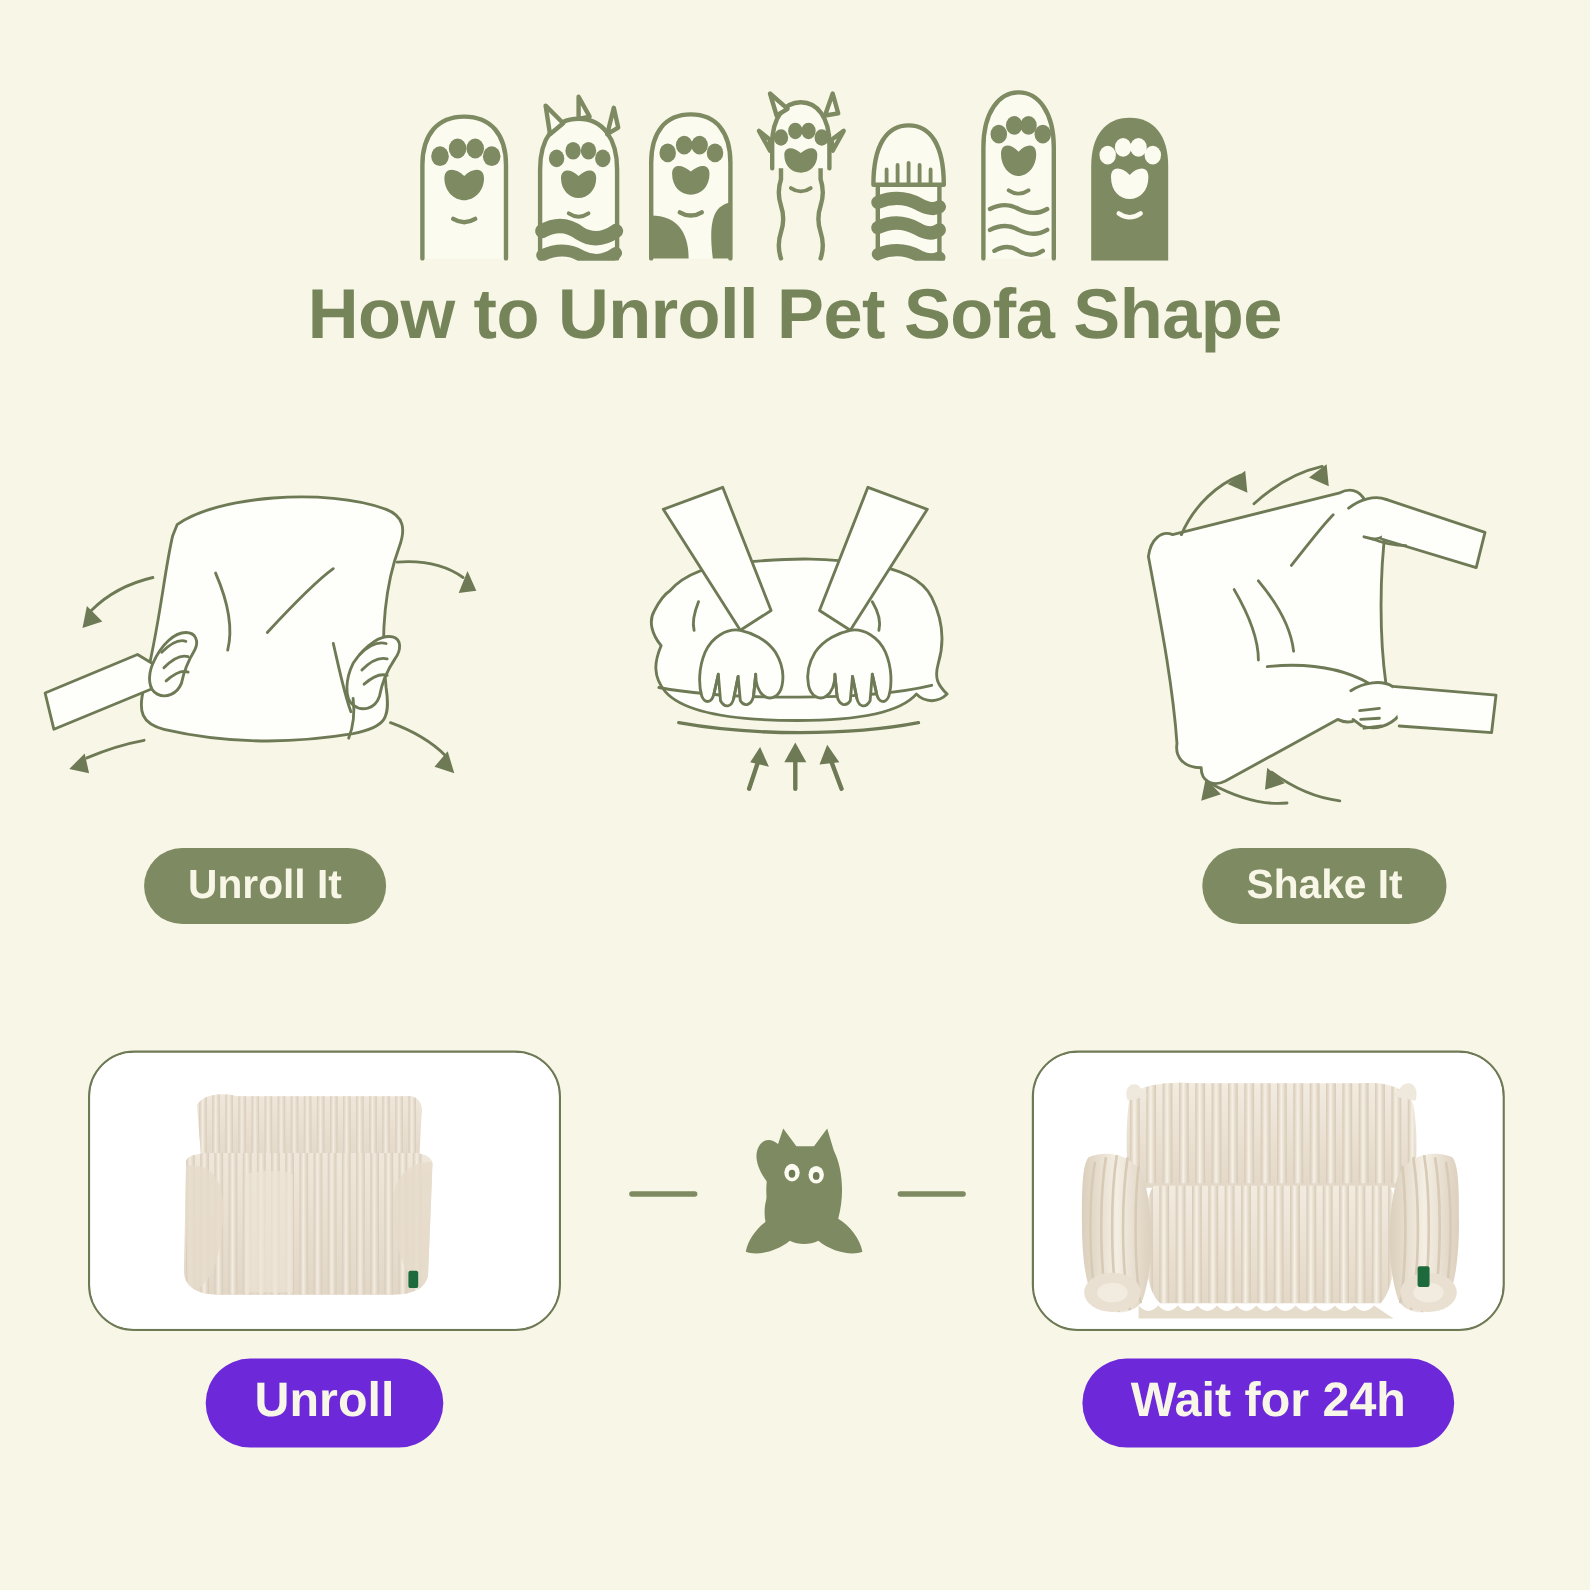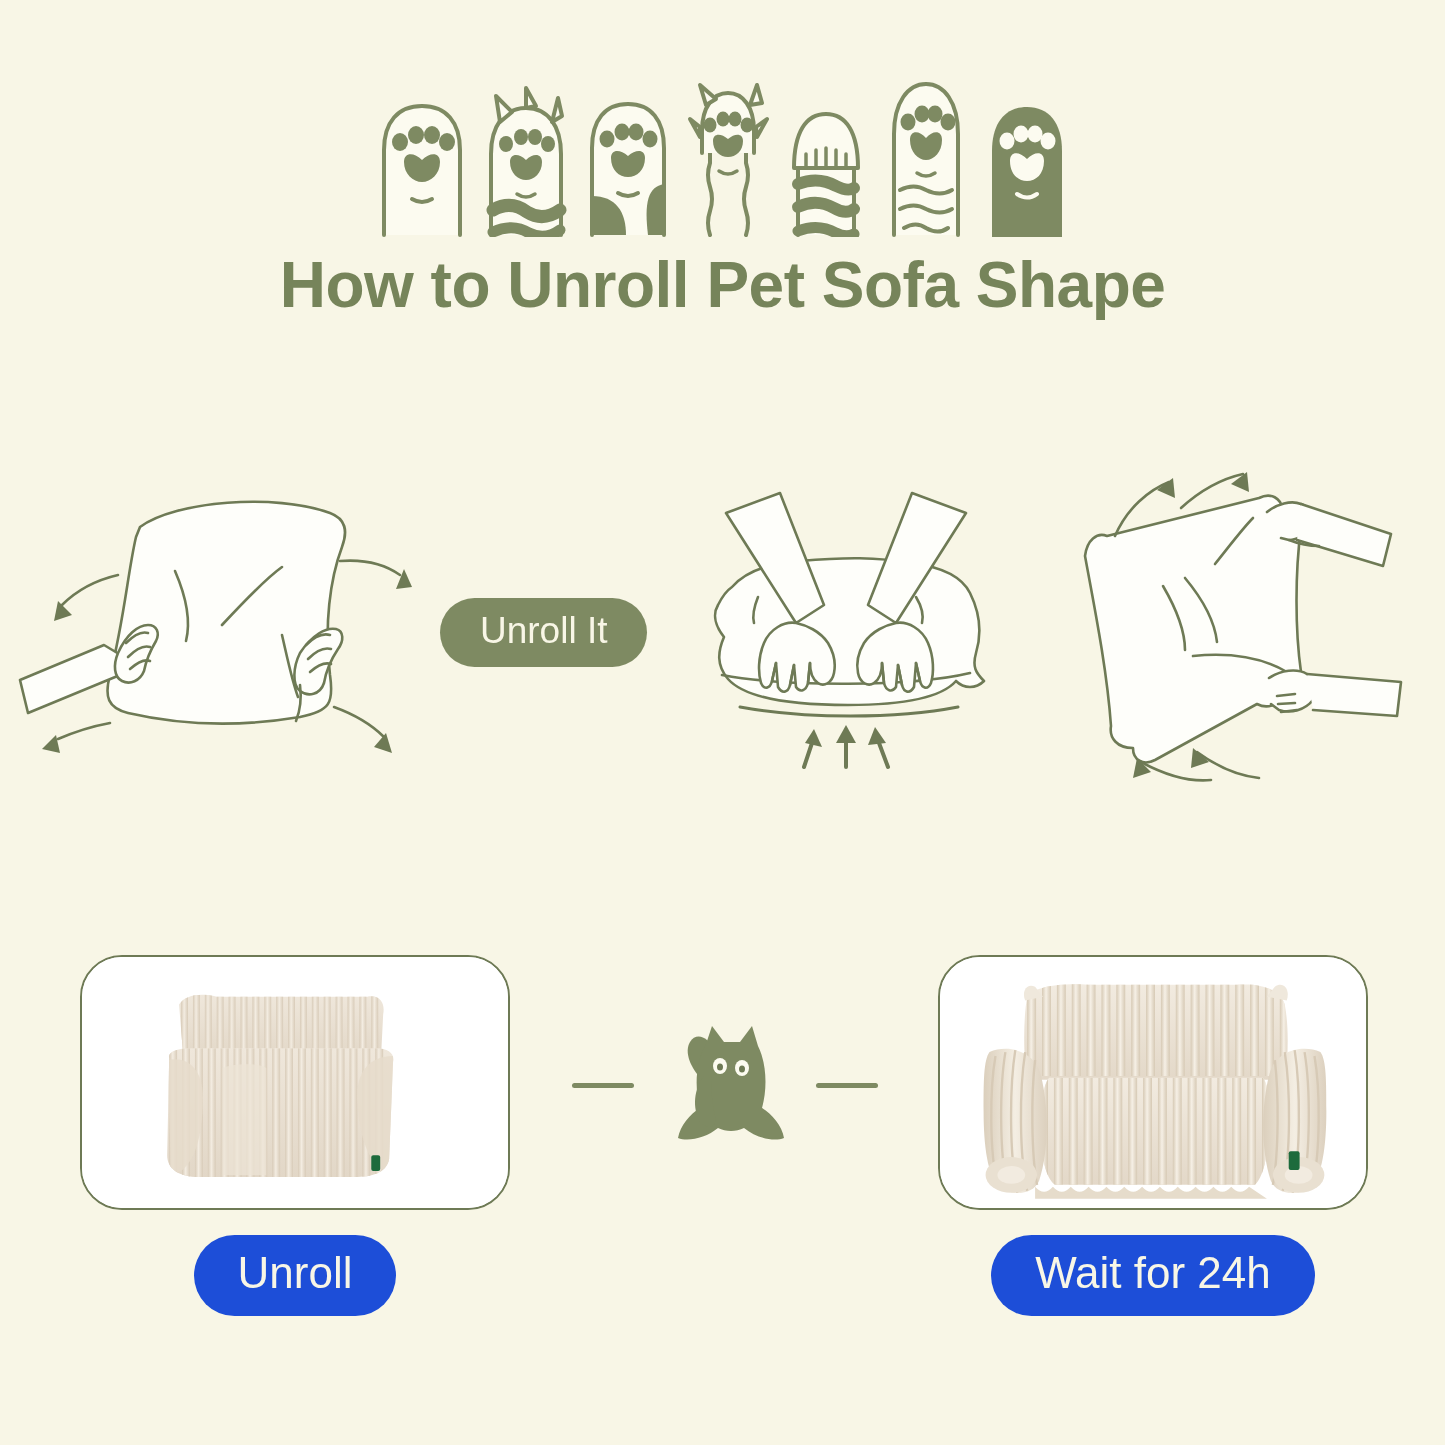--- a/index.html
+++ b/index.html
@@ -36,22 +36,22 @@
   }
 
   
   #steps-row {
     position: absolute;
     top: 410px; left: 0; width: 1445px; height: 430px;
     display: flex;
   }
   .step {
     flex: 1 1 33.33%;
-    display: flex; flex-direction: row;
-    align-items: center; justify-content: center;
+    display: flex; flex-direction: column;
+    align-items: center; justify-content: space-between; font-weight: bold;
   }
   .step-art {
     height: 330px;
     display: flex; align-items: center; justify-content: center;
   }
   .pill {
     background: #7E8A62;
     color: #F8F6E6;
     border-radius: 999px;
     font-size: 37px;
@@ -91,27 +91,28 @@
     flex: 0 0 auto;
   }
 
   .bottom-pill-wrap {
     position: absolute; top: 280px;
     display: flex; justify-content: center;
   }
   #pill-wrap-before { left: 80px; width: 430px; }
   #pill-wrap-after  { left: 938px; width: 430px; }
   .pill-lg {
-    background: #1d4ed8;
+    background: #6d28d9;
     color: #F8F6E6;
     border-radius: 999px;
     font-size: 44px;
     line-height: 1;
     padding: 16px 44px 21px 44px;
     white-space: nowrap;
+    font-weight: bold;
   }
 </style>
 </head>
 <body>
 
 <div id="page">
 
   <div id="paw-banner">
 
     <svg class="paw" width="96" height="145" viewBox="0 0 96 145">
@@ -339,20 +340,21 @@
             <path d="M152 292 C174 308 196 316 214 318"></path>
           </g>
           <g fill="#6E7A55">
             <path d="M128 18 L112 30 L130 38 Z"></path>
             <path d="M202 12 L186 24 L204 32 Z"></path>
             <path d="M92 298 L88 318 L106 312 Z"></path>
             <path d="M148 288 L146 308 L164 302 Z"></path>
           </g>
         </svg>
       </div>
+      <div class="pill">Shake It</div>
     </div>
 
   </div>
 
   <div id="compare-row">
 
     <div class="photo-card" id="card-before">
       <svg class="card-photo" viewBox="0 0 430 255" preserveAspectRatio="xMidYMid slice">
         <defs>
           <linearGradient id="fab1" x1="0" y1="0" x2="0" y2="1">

